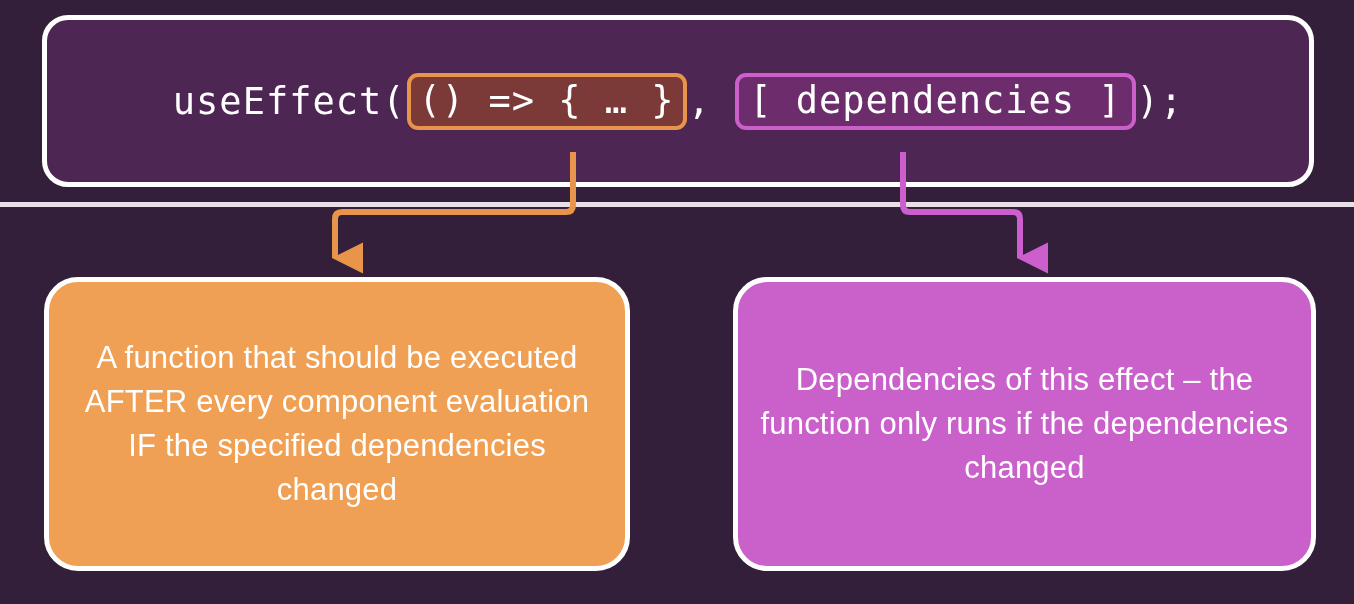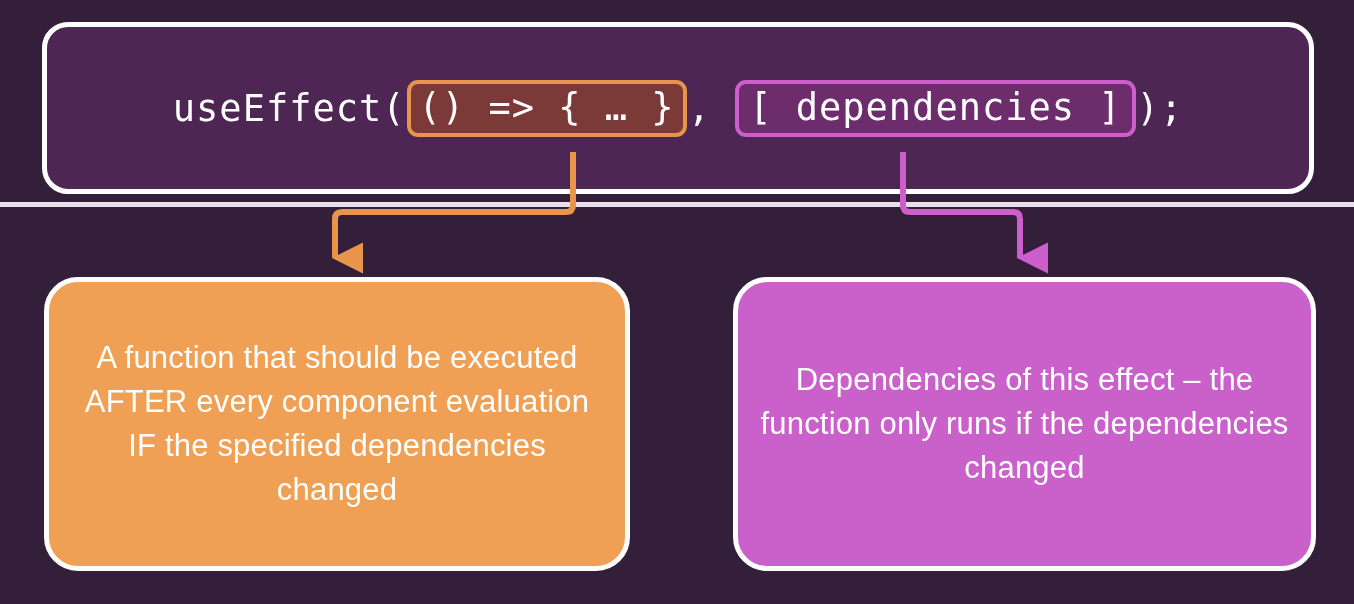--- a/index.html
+++ b/index.html
@@ -28,21 +28,21 @@
     width: 1354px;
     height: 5px;
     background: #f2eaf1;
     opacity: 0.95;
   }
 
   
   .code-box {
     position: absolute;
     left: 42px;
-    top: 22px;
+    top: 15px;
     width: 1272px;
     height: 172px;
     box-sizing: border-box;
     background: #4e2653;
     border: 5px solid #ffffff;
     border-radius: 26px;
     display: flex;
     align-items: center;
     justify-content: center;
     z-index: 3;

